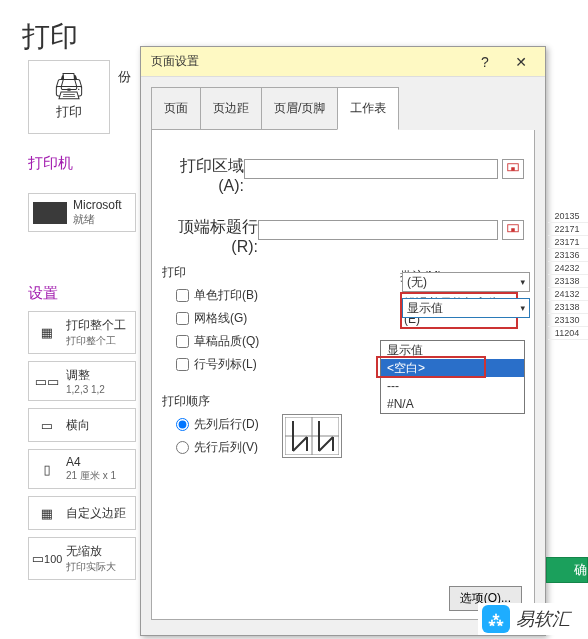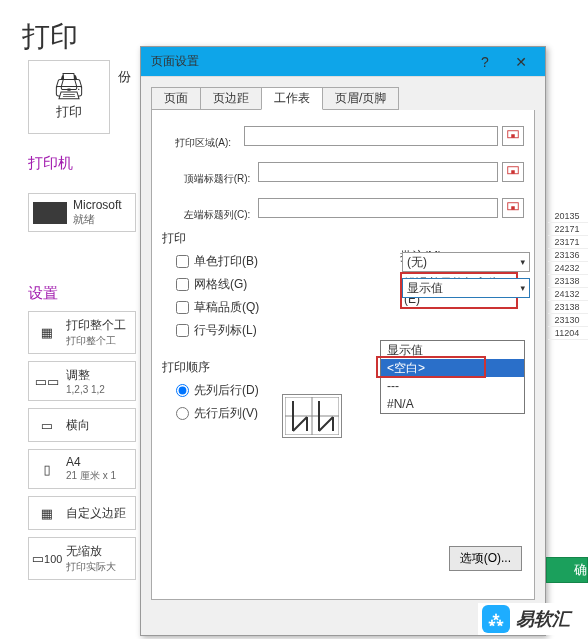--- a/index.html
+++ b/index.html
@@ -16,56 +16,56 @@
 .printer-ic { width: 34px; height: 22px; background: #3a3a3a; margin-right: 6px; }
 .printer-tx { font-size: 12px; }
 .printer-tx .sub { color: #666; font-size: 11px; }
 .setting-item { display: flex; align-items: center; border: 1px solid #ccc; padding: 5px; width: 108px; margin-bottom: 7px; background: #fff; }
 .si-ic { width: 26px; height: 22px; margin-right: 6px; display: flex; align-items: center; justify-content: center; }
 .si-tx { font-size: 12px; }
 .si-tx .sub { color: #666; font-size: 10px; }
 .pages-row { font-size: 12px; margin: 6px 0 8px; }
 .pages-row input { width: 36px; border: 1px solid #ccc; height: 20px; }
 .dialog { position: absolute; left: 140px; top: 46px; width: 406px; height: 590px; background: #f0f0f0; border: 1px solid #999; box-shadow: 2px 2px 6px rgba(0,0,0,0.3); }
-.titlebar { display: flex; align-items: center; height: 30px; padding: 0 6px; background: #0ea5e9; border-bottom: 1px solid #ddd; }
+.titlebar { display: flex; align-items: center; height: 30px; padding: 0 6px; background: #fef9c3; border-bottom: 1px solid #ddd; }
 .titlebar .tt { flex: 1; font-size: 12px; padding-left: 4px; }
 .titlebar .wbtn { width: 36px; height: 28px; display: flex; align-items: center; justify-content: center; font-size: 14px; }
 .tabs { display: flex; padding: 10px 10px 0; background: #f0f0f0; }
-.tab { padding: 2px 12px; border: 1px solid #aaa; background: #f0f0f0; font-size: 12px; margin-right: -1px; position: relative; }
+.tab { padding: 12px 12px; border: 1px solid #aaa; background: #f0f0f0; font-size: 12px; margin-right: -1px; position: relative; }
 .tab.active { background: #fff; border-bottom-color: #fff; z-index: 2; }
 .tabpanel { margin: 0 10px 10px; background: #fff; border: 1px solid #aaa; border-top: none; height: 490px; padding: 12px 10px; position: relative; }
 .frow { display: flex; align-items: center; margin-bottom: 8px; }
-.flabel { width: 82px; font-size: 10px; text-align: center; margin-top: 14px; }
+.flabel { width: 82px; font-size: 16px; text-align: right; margin-top: 14px; }
 .finput { flex: 1; border: 1px solid #999; height: 20px; background: #fff; }
 .picker { width: 22px; height: 20px; border: 1px solid #999; background: #fff; margin-left: 4px; display: flex; align-items: center; justify-content: center; }
 .picker svg { width: 14px; height: 14px; }
 .gtitle { font-size: 12px; margin: 6px 0 6px 0; }
 .indent { margin-left: 14px; }
 .chkrow { display: flex; align-items: center; font-size: 12px; margin-bottom: 6px; }
 .chkrow input { margin-right: 5px; }
 .rcol { position: absolute; left: 248px; top: 138px; width: 140px; }
 .rcol .frow2 { display: flex; align-items: center; margin-bottom: 7px; }
 .rcol .lab { font-size: 12px; width: 118px; }
 .redbox { border: 2px solid #c33; padding: 1px 2px; }
 .sel { border: 1px solid #999; height: 20px; background: #fff; font-size: 12px; padding: 1px 4px; position: relative; display: flex; align-items: center; justify-content: space-between; }
 .sel .arrow { font-size: 9px; }
 .sel.highlight { border-color: #2a7ab8; }
 .dropdown { position: absolute; left: 380px; top: 340px; width: 145px; background: #fff; border: 1px solid #777; z-index: 50; }
 .dropdown .opt { padding: 2px 6px; font-size: 12px; height: 18px; display: flex; align-items: center; }
 .dropdown .opt.sel-opt { background: #2a6fc9; color: #fff; }
 .redwrap { position: absolute; left: 376px; top: 356px; width: 110px; height: 22px; border: 2px solid #c33; z-index: 60; pointer-events: none; }
 .order-ic { margin-left: 10px; margin-top: 4px; display: inline-block; border: 1px solid #888; padding: 2px; }
 .order-ic svg { display: block; }
-.dlgbtn { position: absolute; right: 12px; bottom: 28px; }
+.dlgbtn { position: absolute; right: 12px; bottom: 8px; }
 .dlgbtn button { border: 1px solid #888; background: #e9e9e9; padding: 3px 10px; font-size: 12px; }
 .peek { position: absolute; right: 0; top: 210px; width: 40px; font-size: 9px; color: #444; text-align: right; line-height: 12px; }
 .peek div { border-bottom: 1px solid #eee; padding-right: 2px; text-align: center; }
 .logo { position: absolute; right: 14px; bottom: 4px; display: flex; align-items: center; background: #fff; padding: 2px 4px; }
 .logo .mark { width: 28px; height: 28px; background: #1eadff; border-radius: 6px; display: flex; align-items: center; justify-content: center; color: #fff; font-weight: bold; margin-right: 6px; }
-.logo .lt { font-size: 18px; font-weight: bold; color: #333; font-style: italic; }
+.logo .lt { font-size: 18px; font-weight: normal; color: #333; font-style: italic; }
 .confirm-slice { position: absolute; right: 0; bottom: 56px; width: 42px; height: 26px; background: #1ba05c; border: 1px solid #148549; color: #fff; font-size: 13px; display: flex; align-items: center; justify-content: flex-end; padding-right: 0; }
 </style>
 </head>
 <body>
 
 <div class="header">
     <h1>打印</h1>
   </div>
 
 <div class="left">
@@ -130,46 +130,36 @@
 
 <div class="dialog">
   <div class="titlebar">
     <div class="tt">页面设置</div>
     <div class="wbtn">?</div>
     <div class="wbtn">✕</div>
   </div>
   <div class="tabs">
     <div class="tab">页面</div>
     <div class="tab">页边距</div>
+    <div class="tab">页眉/页脚</div>
     <div class="tab active">工作表</div>
-    <div class="tab">页眉/页脚</div>
   </div>
   <div class="tabpanel">
     <div class="frow">
       <div class="flabel">打印区域(A):</div>
       <div class="finput"></div>
       <div class="picker">
           <svg viewBox="0 0 16 16">
             <rect x="2" y="2" width="12" height="8" fill="none" stroke="#c33"></rect>
             <rect x="6" y="6" width="4" height="4" fill="#c33"></rect>
           </svg>
         </div>
     </div>
     <div class="frow indent">
       <div class="flabel">顶端标题行(R):</div>
-      <div class="finput"></div>
-      <div class="picker">
-          <svg viewBox="0 0 16 16">
-            <rect x="2" y="2" width="12" height="8" fill="none" stroke="#c33"></rect>
-            <rect x="6" y="6" width="4" height="4" fill="#c33"></rect>
-          </svg>
-        </div>
-    </div>
-    <div class="frow indent">
-      <div class="flabel">左端标题列(C):</div>
       <div class="finput"></div>
       <div class="picker">
           <svg viewBox="0 0 16 16">
             <rect x="2" y="2" width="12" height="8" fill="none" stroke="#c33"></rect>
             <rect x="6" y="6" width="4" height="4" fill="#c33"></rect>
           </svg>
         </div>
     </div>
     <div class="gtitle">打印</div>
     <div class="indent">

